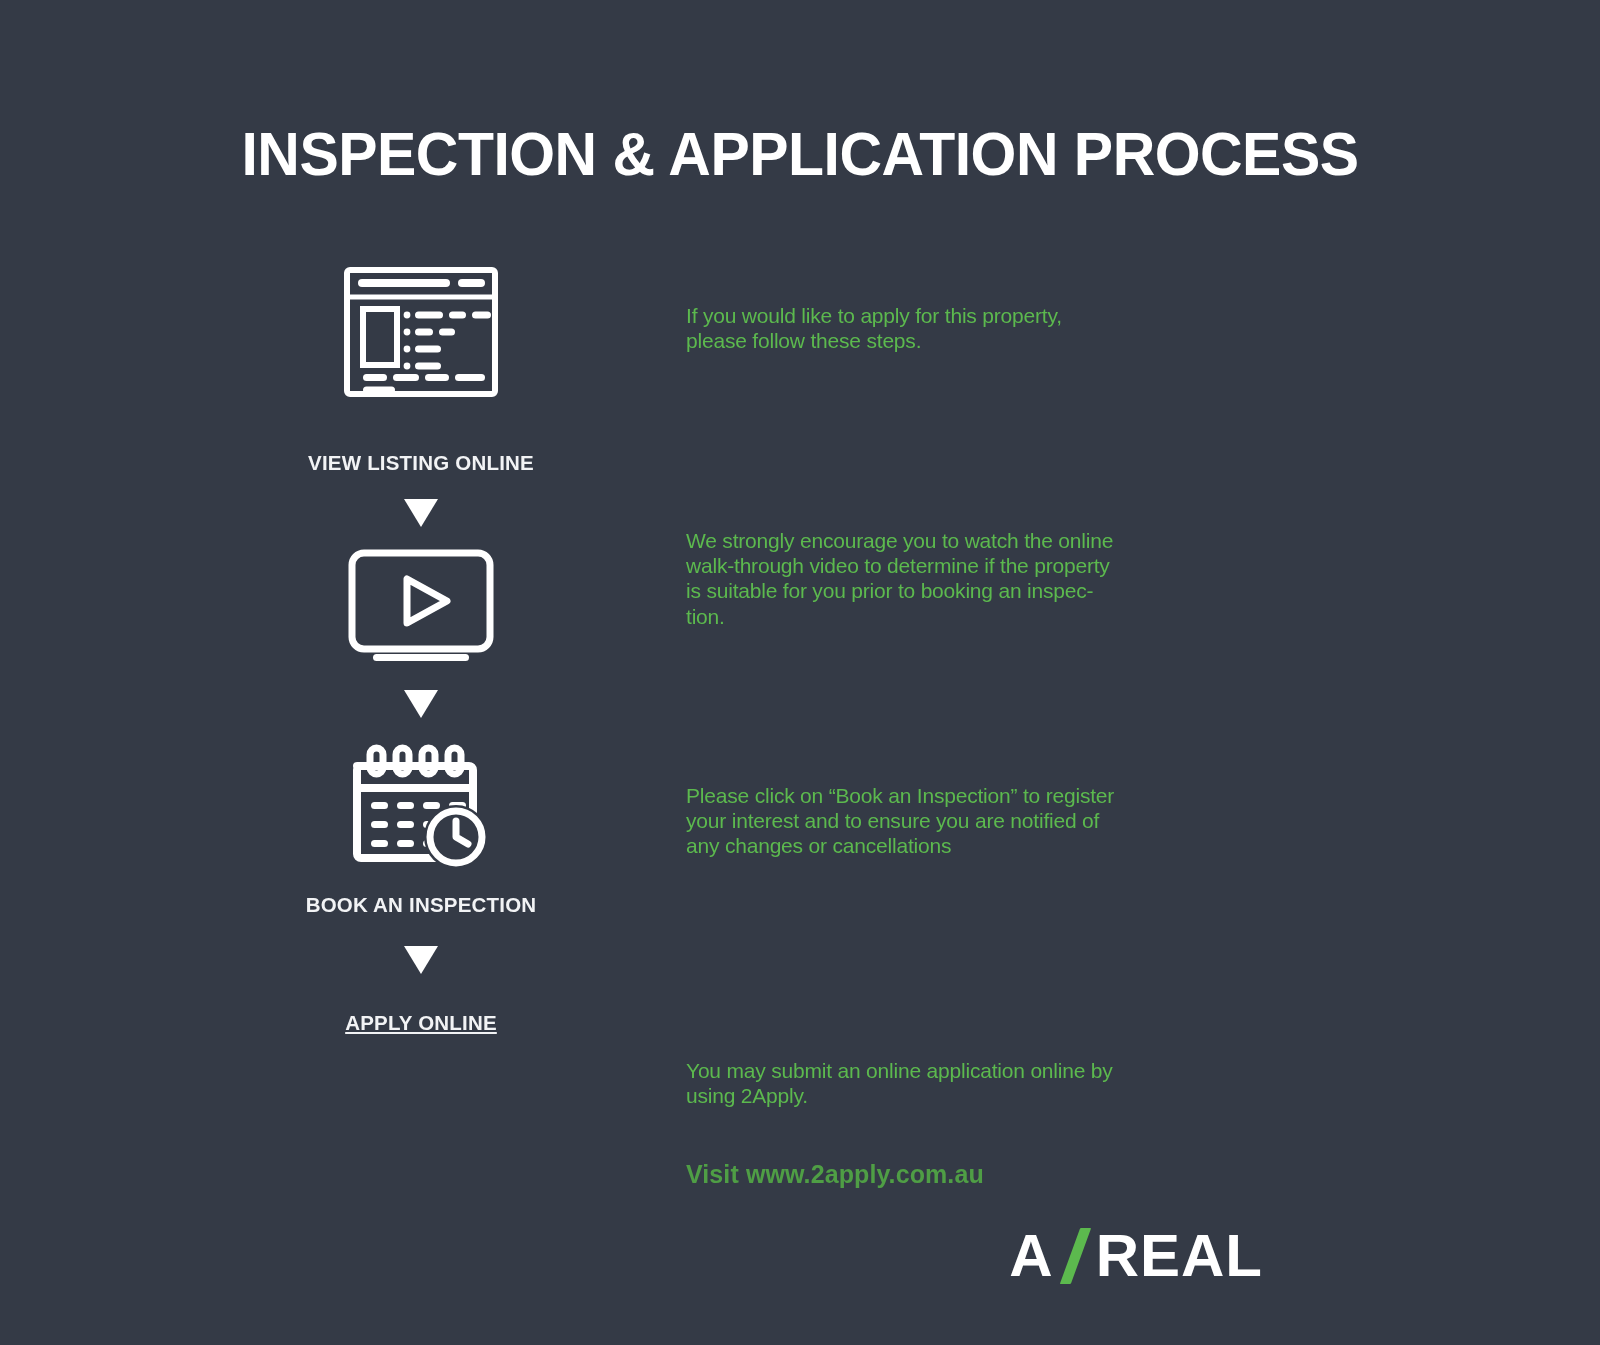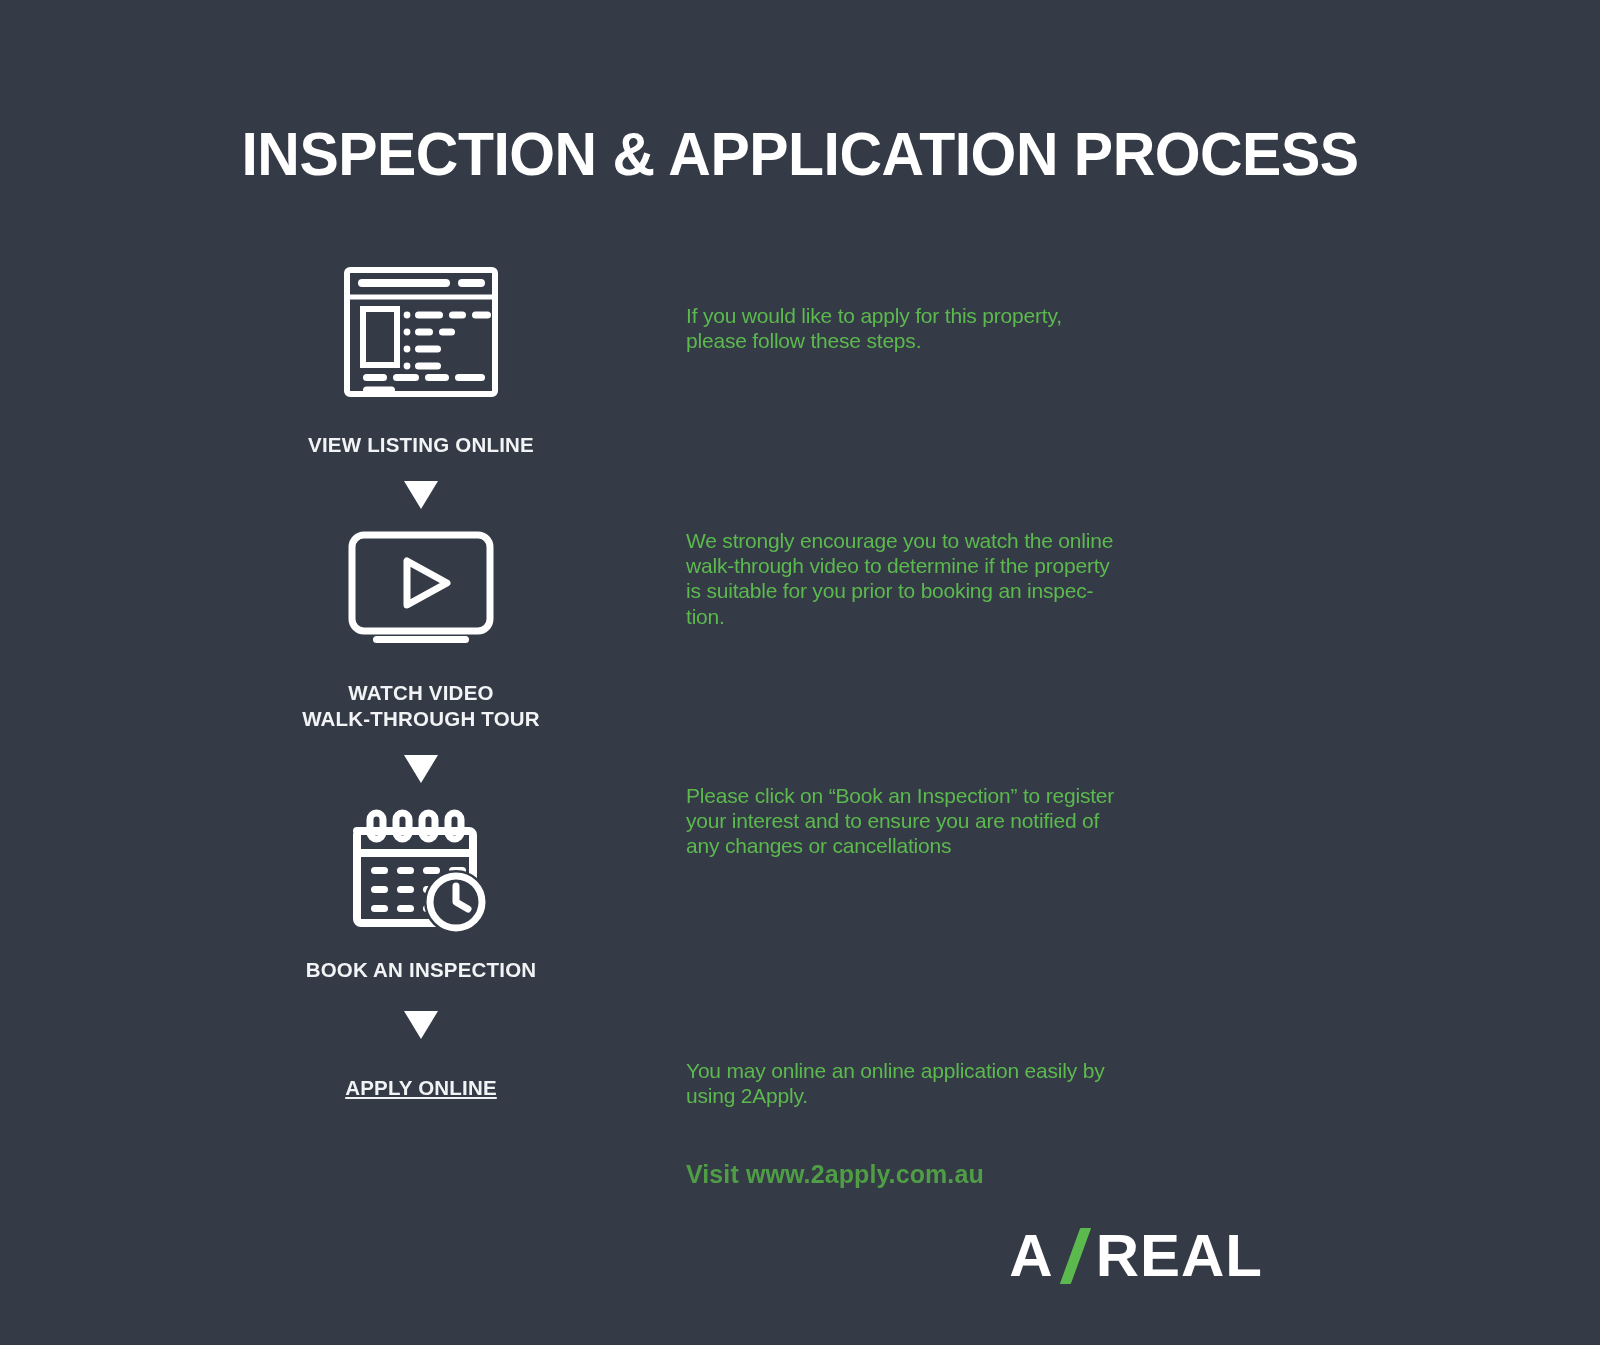--- a/index.html
+++ b/index.html
@@ -63,21 +63,21 @@
     text-align: center;
     line-height: 1.28;
     white-space: pre-line;
   }
   .arrow-sep {
     display: flex;
     justify-content: center;
   }
 
   
-  .step-1 .step-label { margin-top: 26px; }
+  .step-1 .step-label { margin-top: 44px; }
   .step-2 .step-label { margin-top: 30px; }
   .step-3 .step-label { margin-top: 18px; }
   .step-4 .step-label { margin-top: 16px; text-decoration: underline; }
 
   .sep-1 { margin-top: 23px; }
   .sep-2 { margin-top: 22px; }
   .sep-3 { margin-top: 28px; }
   .gap-1 { height: 21px; }
   .gap-2 { height: 18px; }
   .gap-3 { height: 20px; }
@@ -198,22 +198,20 @@
     <div class="gap-1"></div>
 
     <div class="step step-2">
       <div class="step-icon">
         <svg width="148" height="116" viewBox="0 0 148 116" xmlns="http://www.w3.org/2000/svg">
           <rect x="5" y="5" width="138" height="96" rx="12" ry="12" fill="none" stroke="#ffffff" stroke-width="7"></rect>
           <path d="M60 31 L60 75 L100 53 Z" fill="none" stroke="#ffffff" stroke-width="7" stroke-linejoin="round"></path>
           <rect x="26" y="106" width="96" height="7" rx="3.5" fill="#ffffff"></rect>
         </svg>
       </div>
-      <div class="step-label">WATCH VIDEO
-WALK-THROUGH TOUR</div>
     </div>
 
     <div class="arrow-sep sep-2">
       <svg width="34" height="28" viewBox="0 0 34 28" xmlns="http://www.w3.org/2000/svg">
         <polygon points="0,0 34,0 17,28" fill="#ffffff"></polygon>
       </svg>
     </div>
     <div class="gap-2"></div>
 
     <div class="step step-3">
@@ -265,21 +263,21 @@
   <div class="copy-col">
     <div class="copy-block copy-1">If you would like to apply for this property,
 please follow these steps.</div>
     <div class="copy-block copy-2">We strongly encourage you to watch the online
 walk-through video to determine if the property
 is suitable for you prior to booking an inspec-
 tion.</div>
     <div class="copy-block copy-3">Please click on “Book an Inspection” to register
 your interest and to ensure you are notified of
 any changes or cancellations</div>
-    <div class="copy-block copy-4">You may online an online application easily by
+    <div class="copy-block copy-4">You may submit an online application online by
 using 2Apply.</div>
     <div class="copy-visit">Visit www.2apply.com.au</div>
   </div>
 
   <div class="logo">
     <span>A</span>
     <span class="logo-slash"></span>
     <span>REAL</span>
   </div>
 

